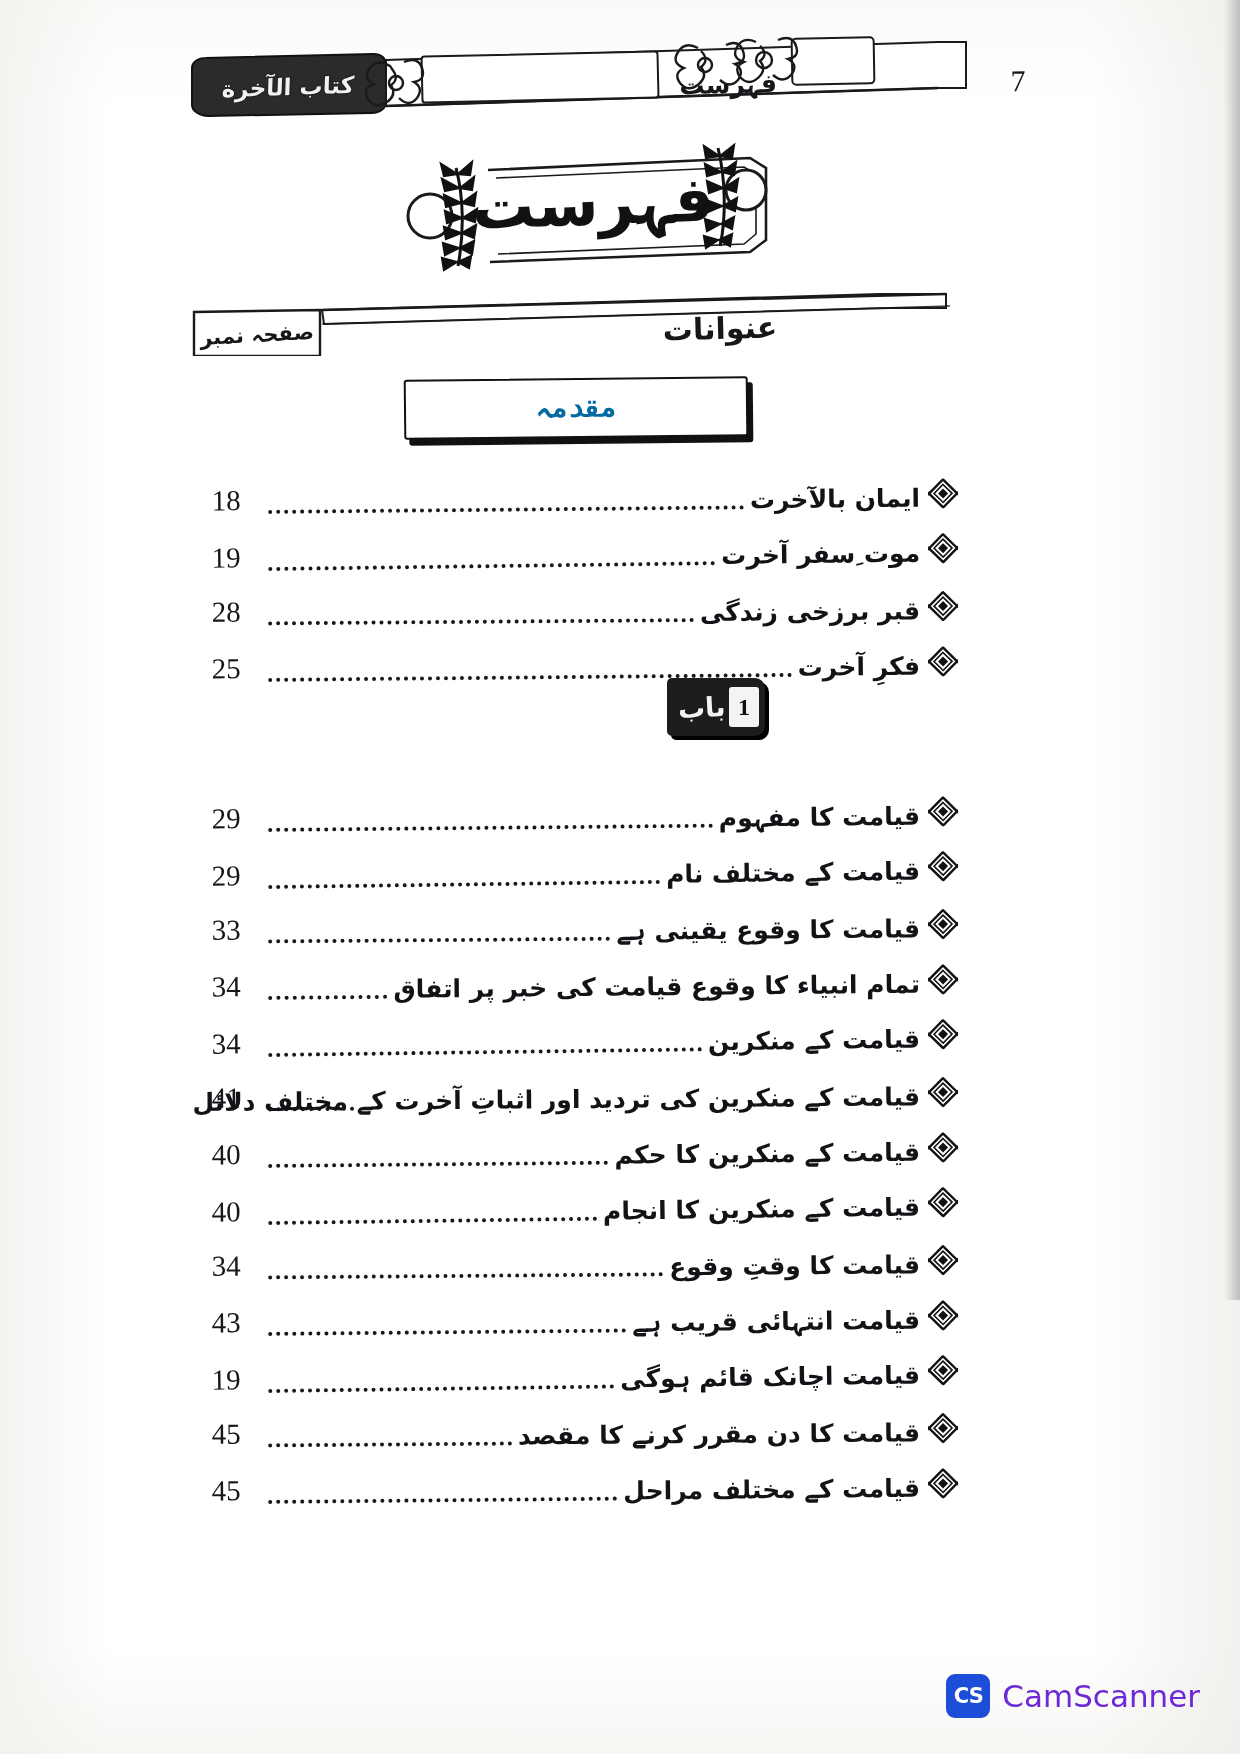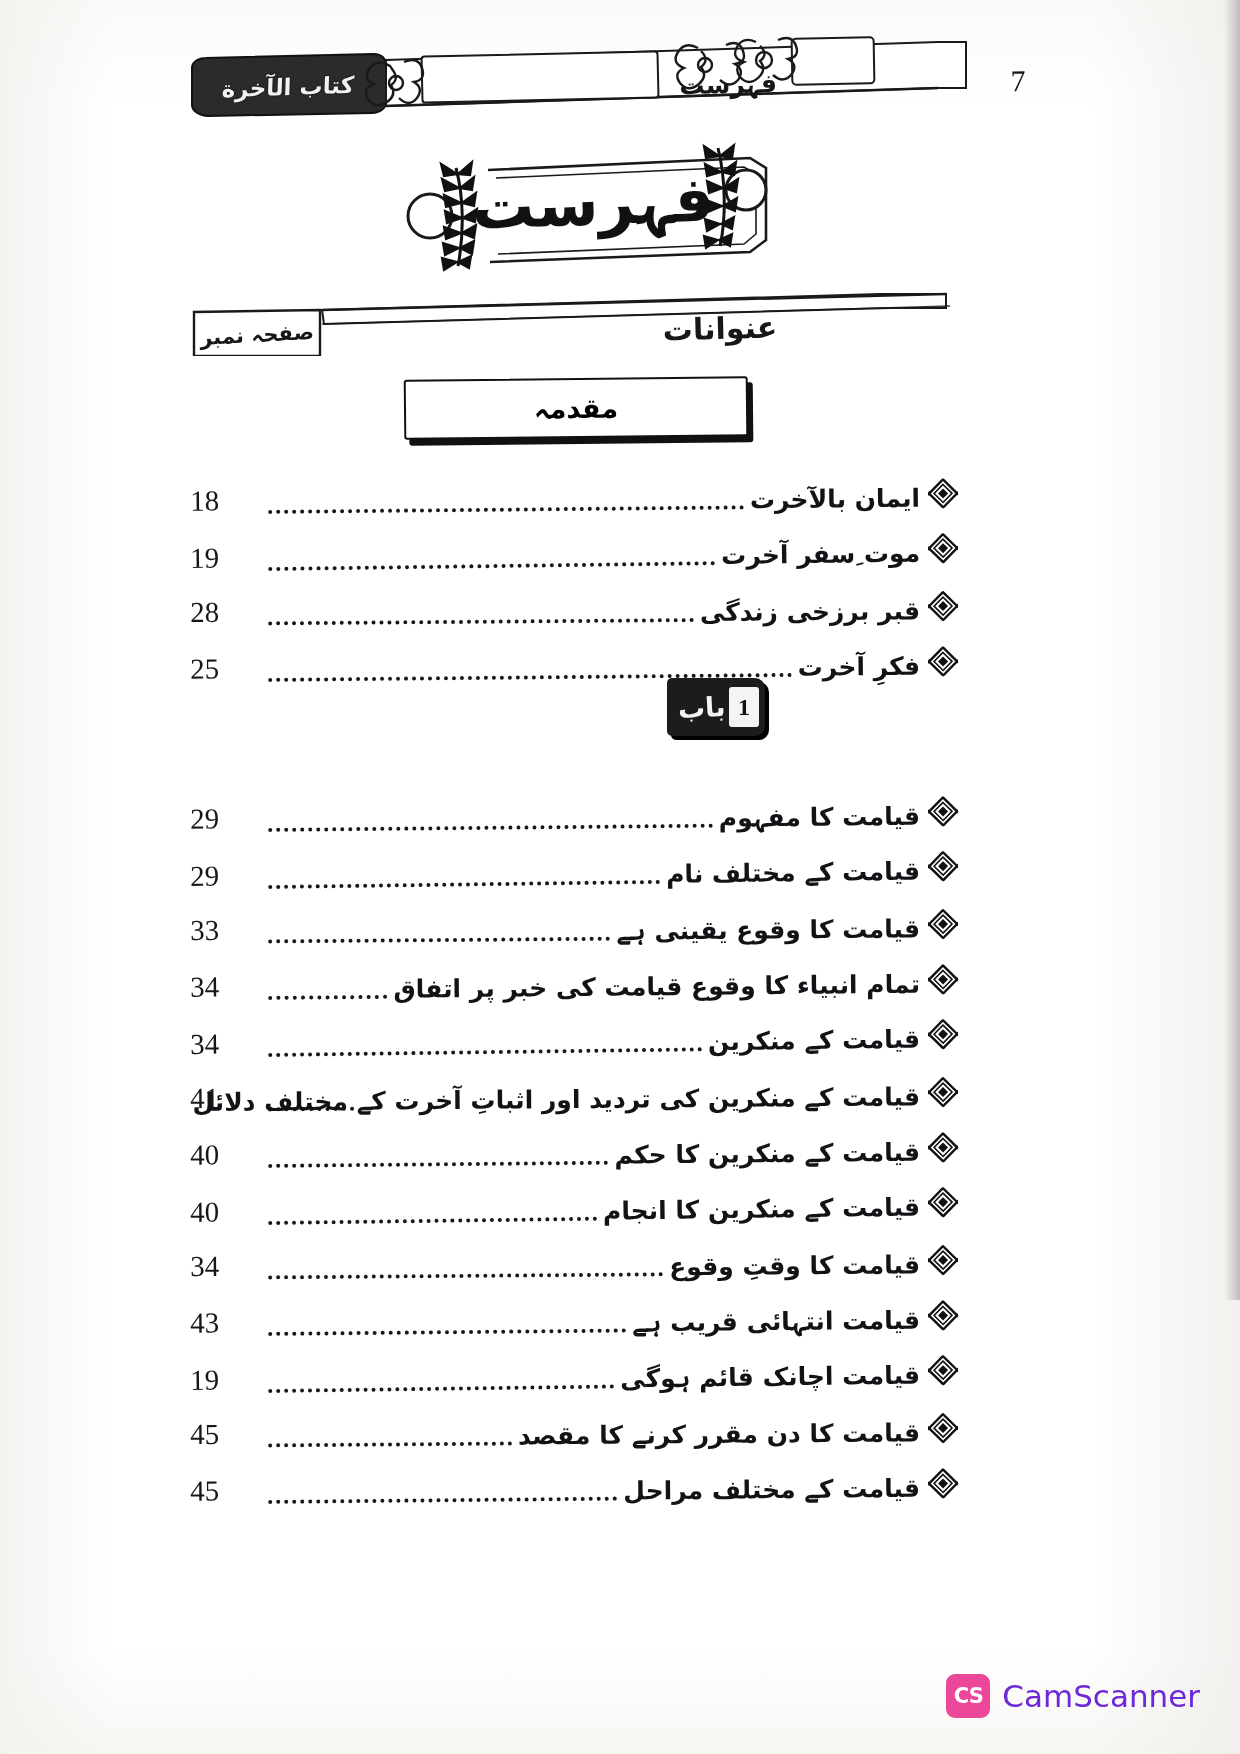--- a/index.html
+++ b/index.html
@@ -70,21 +70,21 @@
   }
 
   
   .sec-box{
     position:absolute;left:404px;top:378px;width:340px;height:56px;
     border:2.5px solid #111;border-radius:3px;background:#fff;
     box-shadow:5px 6px 0 #111;
     display:flex;align-items:center;justify-content:center;
     transform:rotate(-0.6deg);
   }
-  .sec-box span{font-size:27px;font-weight:700;color:#000000;}
+  .sec-box span{font-size:27px;font-weight:700;color:#0369a1;font-family:Liberation Mono, monospace;}
 
   
   .chap{position:absolute;left:345px;top:678px;width:420px;height:62px;}
   .chap-title{
     position:absolute;left:0;top:4px;width:320px;height:52px;
     border:3px solid #111;border-radius:4px;background:#fff;
     box-shadow:5px 5px 0 #111;
     display:flex;align-items:center;justify-content:center;
     font-size:30px;font-weight:700;color:#111;
   }
@@ -106,21 +106,21 @@
     font-family:"Liberation Serif","DejaVu Serif",serif;
   }
 
   
   .toc{position:absolute;left:190px;width:770px;}
   .row{
     position:relative;display:flex;align-items:flex-end;
     height:56px;
   }
   .row .pg{
-    width:72px;flex:0 0 72px;text-align:left;
+    width:72px;flex:0 0 72px;text-align:center;
     font-size:29px;color:#16171a;
     font-family:"Liberation Serif","DejaVu Serif",serif;
     padding-bottom:4px;
   }
   .row .leader{
     flex:1 1 auto;height:30px;margin:0 6px 7px 6px;
     border-bottom:4px dotted #17181b;
     min-width:40px;
   }
   .row .label{
@@ -138,21 +138,21 @@
   .row.w1{transform:rotate(-0.55deg);}
   .row.w2{transform:rotate(-0.75deg);}
   .row.w3{transform:rotate(-0.45deg);}
 
   
   .cam{
     position:absolute;right:40px;bottom:36px;
     display:flex;align-items:center;gap:12px;
   }
   .cam-logo{
-    width:44px;height:44px;border-radius:9px;background:#ec4899;
+    width:44px;height:44px;border-radius:9px;background:#1d4ed8;
     display:flex;align-items:center;justify-content:center;
     color:#fff;font-size:21px;font-weight:700;letter-spacing:-1px;
   }
   .cam-text{font-size:31px;color:#6d28d9;font-weight:400;}
 </style>
 </head>
 <body>
 
 <div class="scan-tint"></div>
 <div class="page-edge"></div>

